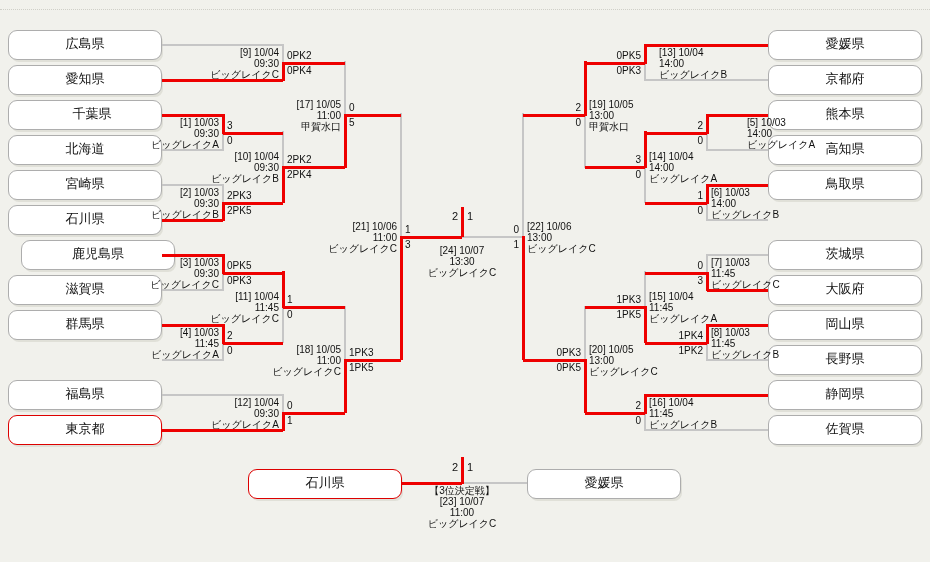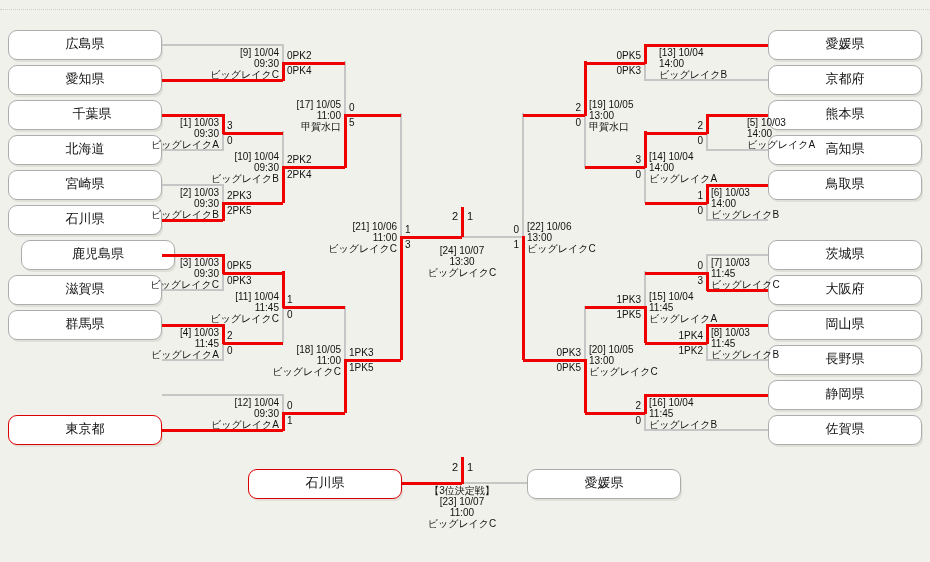--- a/index.html
+++ b/index.html
@@ -30,20 +30,21 @@
   <div class="topdots"></div>
 <div class="tbox" style="left: 8px; top: 30px;"><span>広島県</span></div>
     <div class="tbox" style="left: 8px; top: 65px;"><span>愛知県</span></div>
     <div class="tbox" style="left: 8px; top: 100px; padding-left: 14px;"><span>千葉県</span></div>
     <div class="tbox" style="left: 8px; top: 135px;"><span>北海道</span></div>
     <div class="tbox" style="left: 8px; top: 170px;"><span>宮崎県</span></div>
     <div class="tbox" style="left: 8px; top: 205px;"><span>石川県</span></div>
     <div class="tbox" style="left: 21px; top: 240px;"><span>鹿児島県</span></div>
     <div class="tbox" style="left: 8px; top: 275px;"><span>滋賀県</span></div>
     <div class="tbox" style="left: 8px; top: 310px;"><span>群馬県</span></div>
+    <div class="tbox" style="left: 8px; top: 380px;"><span>福島県</span></div>
     <div class="tbox win" style="left: 8px; top: 415px;"><span>東京都</span></div>
     <div class="tbox" style="left: 768px; top: 30px;"><span>愛媛県</span></div>
     <div class="tbox" style="left: 768px; top: 65px;"><span>京都府</span></div>
     <div class="tbox" style="left: 768px; top: 100px;"><span>熊本県</span></div>
     <div class="tbox" style="left: 768px; top: 135px;"><span>高知県</span></div>
     <div class="tbox" style="left: 768px; top: 170px;"><span>鳥取県</span></div>
     <div class="tbox" style="left: 768px; top: 240px;"><span>茨城県</span></div>
     <div class="tbox" style="left: 768px; top: 275px;"><span>大阪府</span></div>
     <div class="tbox" style="left: 768px; top: 310px;"><span>岡山県</span></div>
     <div class="tbox" style="left: 768px; top: 345px;"><span>長野県</span></div>

